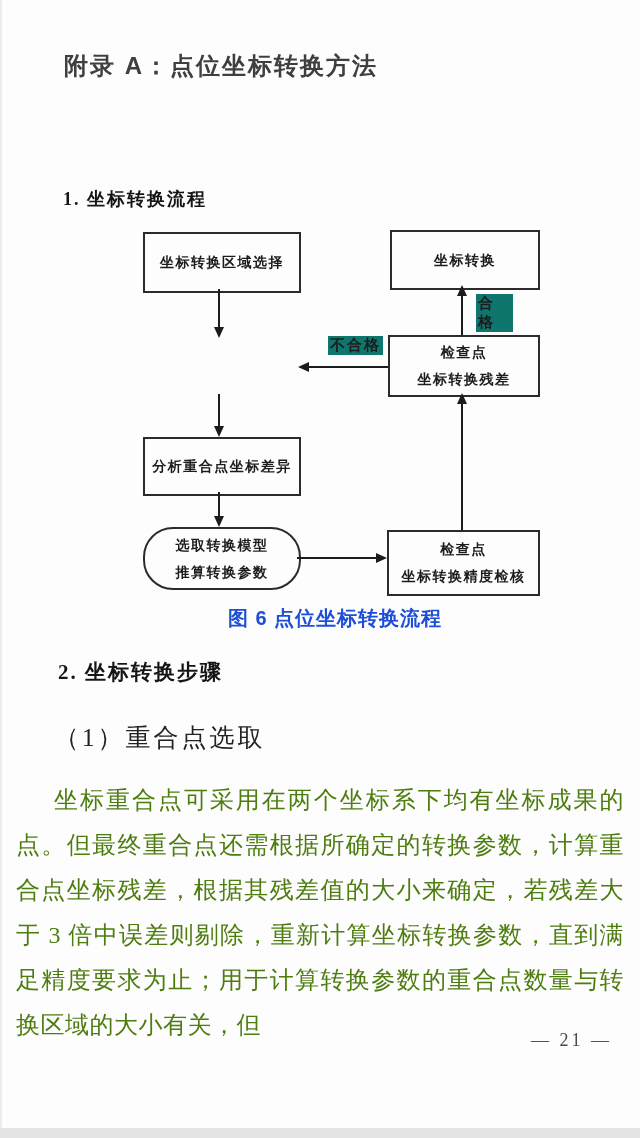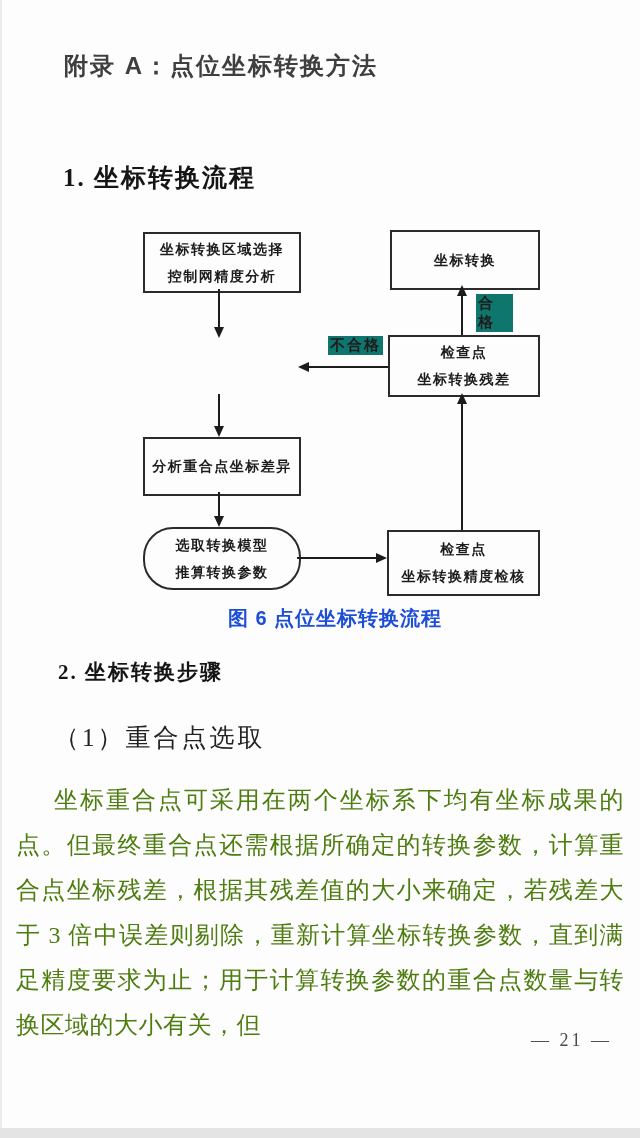--- a/index.html
+++ b/index.html
@@ -12,21 +12,21 @@
   
   .doc-title{
     left:64px;top:50px;
     font-family:"Liberation Sans","DejaVu Sans",sans-serif;
     font-weight:bold;font-size:24px;color:#3f3f3f;letter-spacing:2px;
   }
   .h-serif{
     font-family:"Liberation Serif","DejaVu Serif",serif;
     font-weight:bold;color:#151515;letter-spacing:2px;
   }
-  .h1{left:63px;top:161px;font-size:25px;}
+  .h1{left:63px;top:187px;font-size:18px;}
   .h2{left:58px;top:658px;font-size:21px;}
   .sub-heading{
     left:54px;top:721px;font-size:25px;font-weight:normal;color:#222;
     letter-spacing:3px;font-family:"Liberation Serif","DejaVu Serif",serif;
   }
   .body-par{
     left:16px;top:778px;width:608px;
     font-size:24px;line-height:45px;color:#4d7c0f;
     text-align:justify;text-indent:38px;letter-spacing:0.5px;
   }
@@ -68,21 +68,20 @@
 <div class="abs bottom-bar"></div>
 
 <div class="abs doc-title">附录 A：点位坐标转换方法</div>
 
 <div class="abs h-serif h1">1. 坐标转换流程</div>
 
 <div class="abs" style="left:0;top:0;width:513px;height:640px;">
 
   <div class="fc-box" style="left:143px;top:232px;width:154px;height:57px;">
     <span>坐标转换区域选择</span>
-    <span>控制网精度分析</span>
   </div>
 
 
   <div class="fc-box" style="left:143px;top:437px;width:154px;height:55px;">
     <span>分析重合点坐标差异</span>
   </div>
 
   <div class="fc-box" style="left:143px;top:527px;width:154px;height:59px;border-radius:30px;">
     <span>选取转换模型</span>
     <span>推算转换参数</span>

